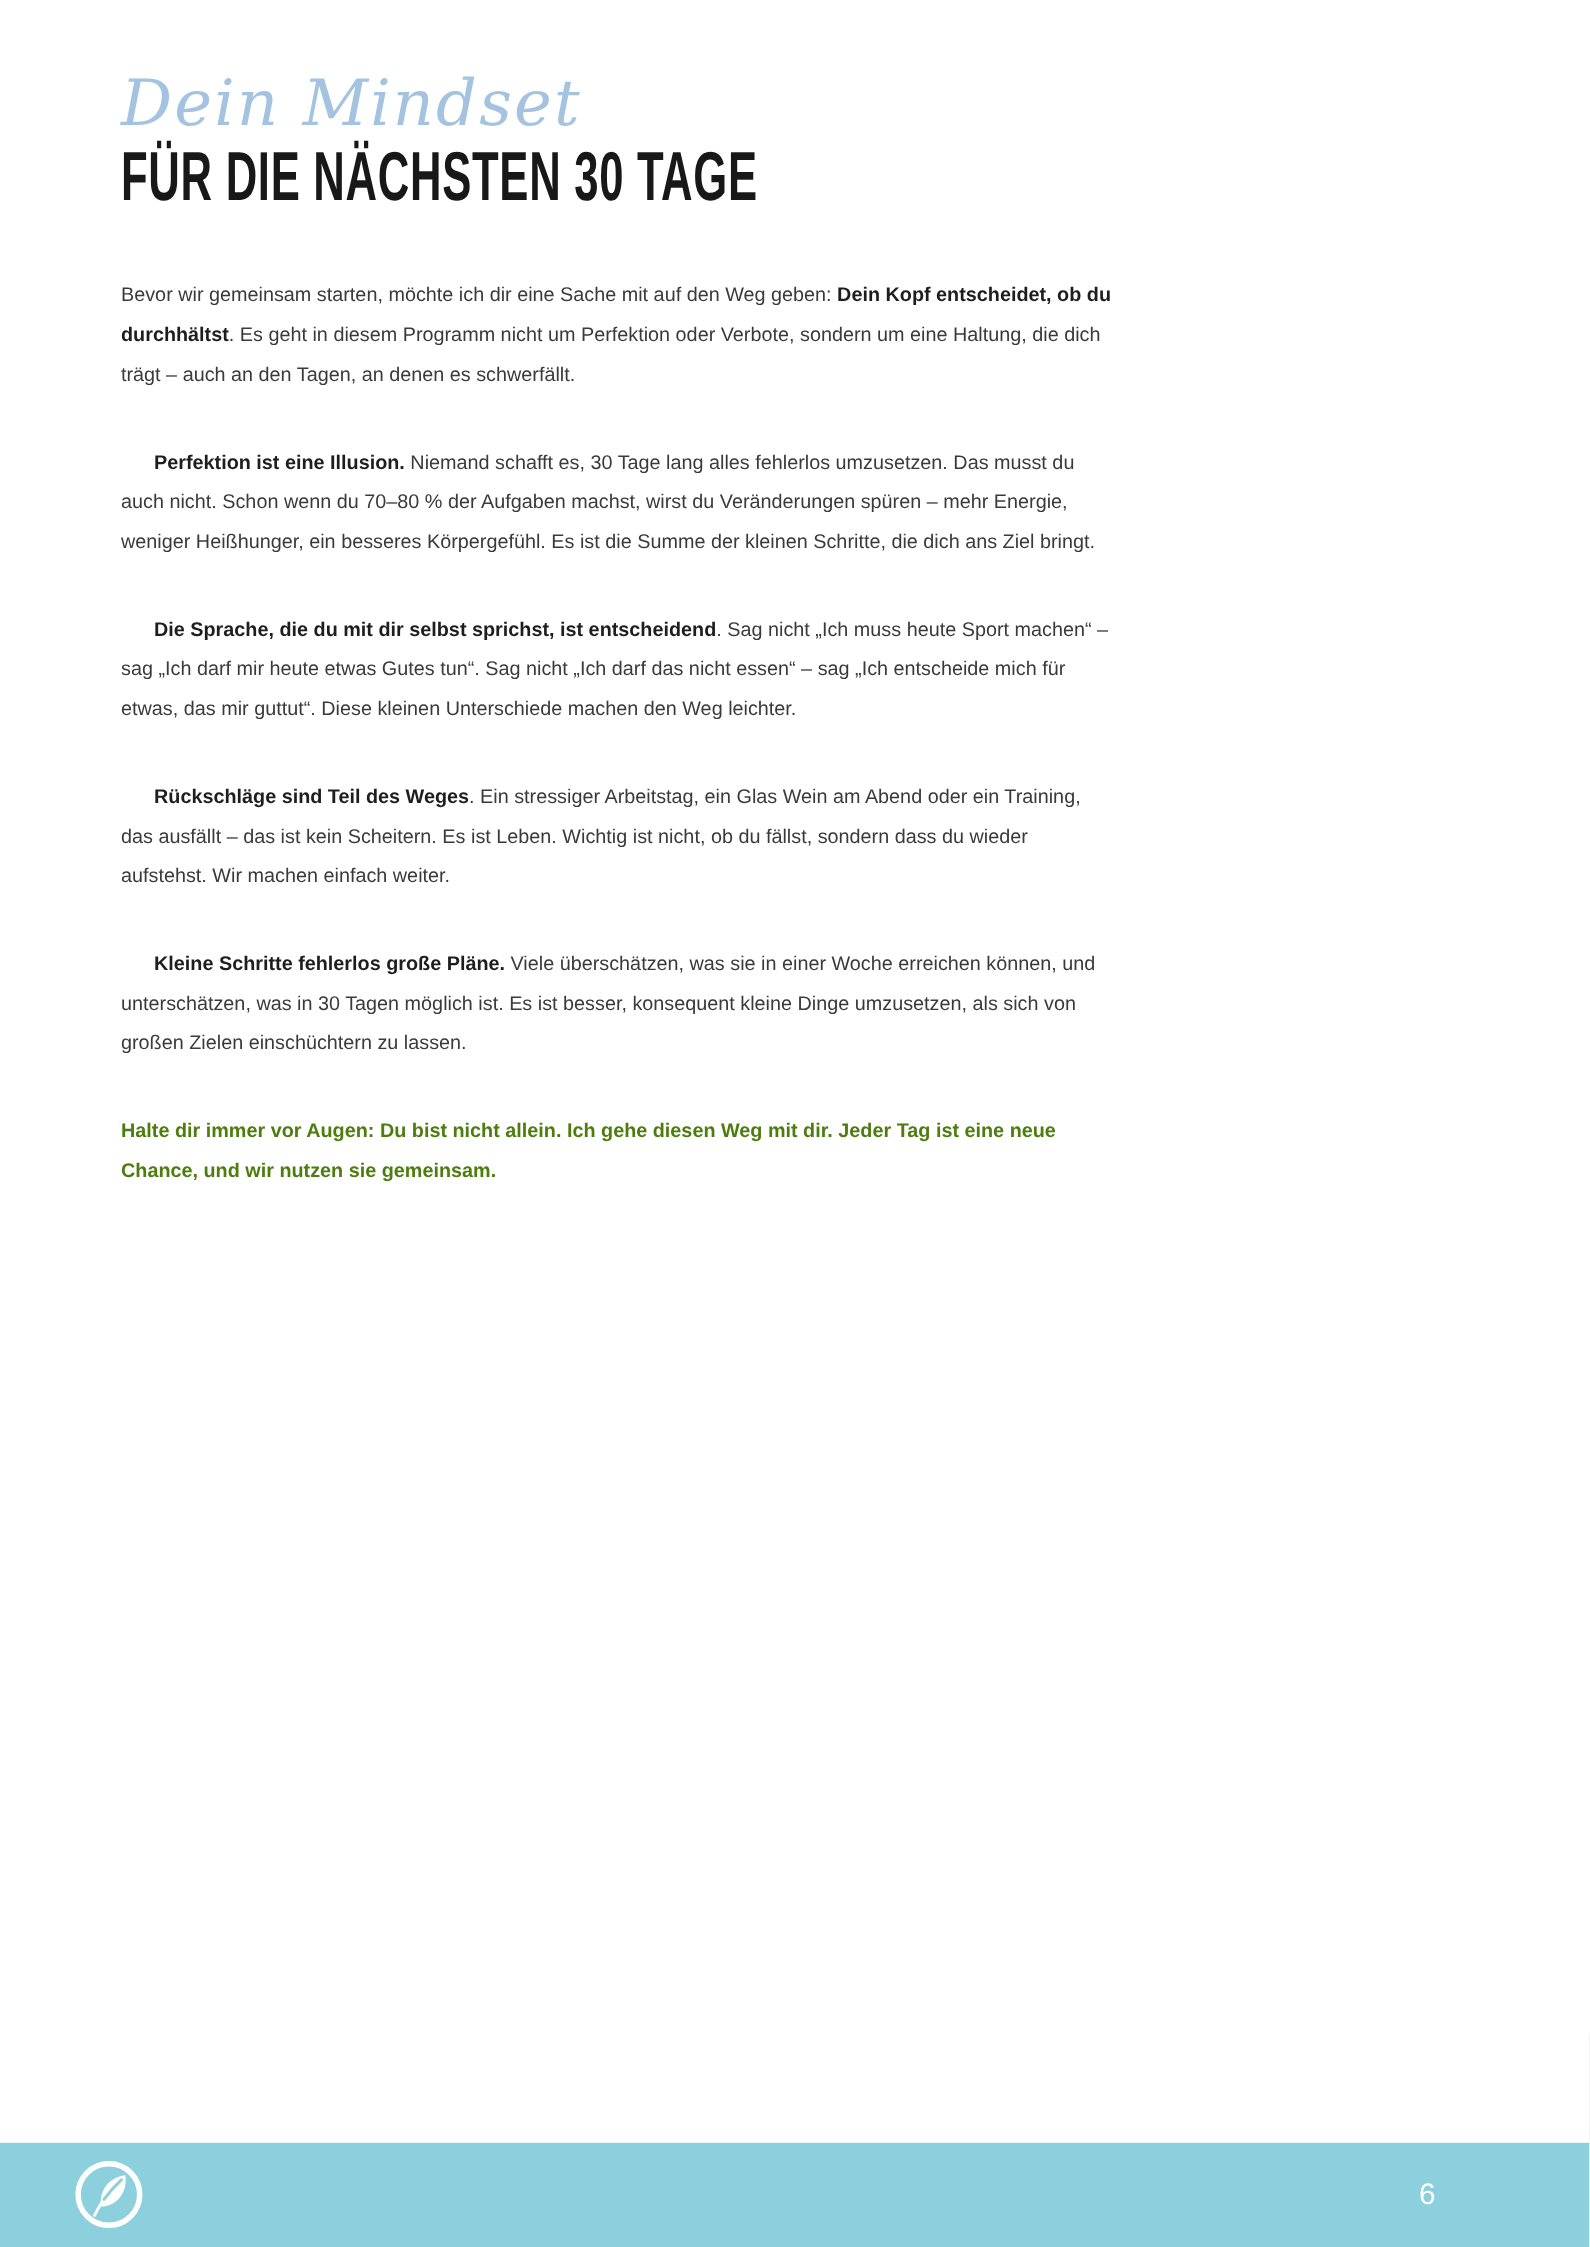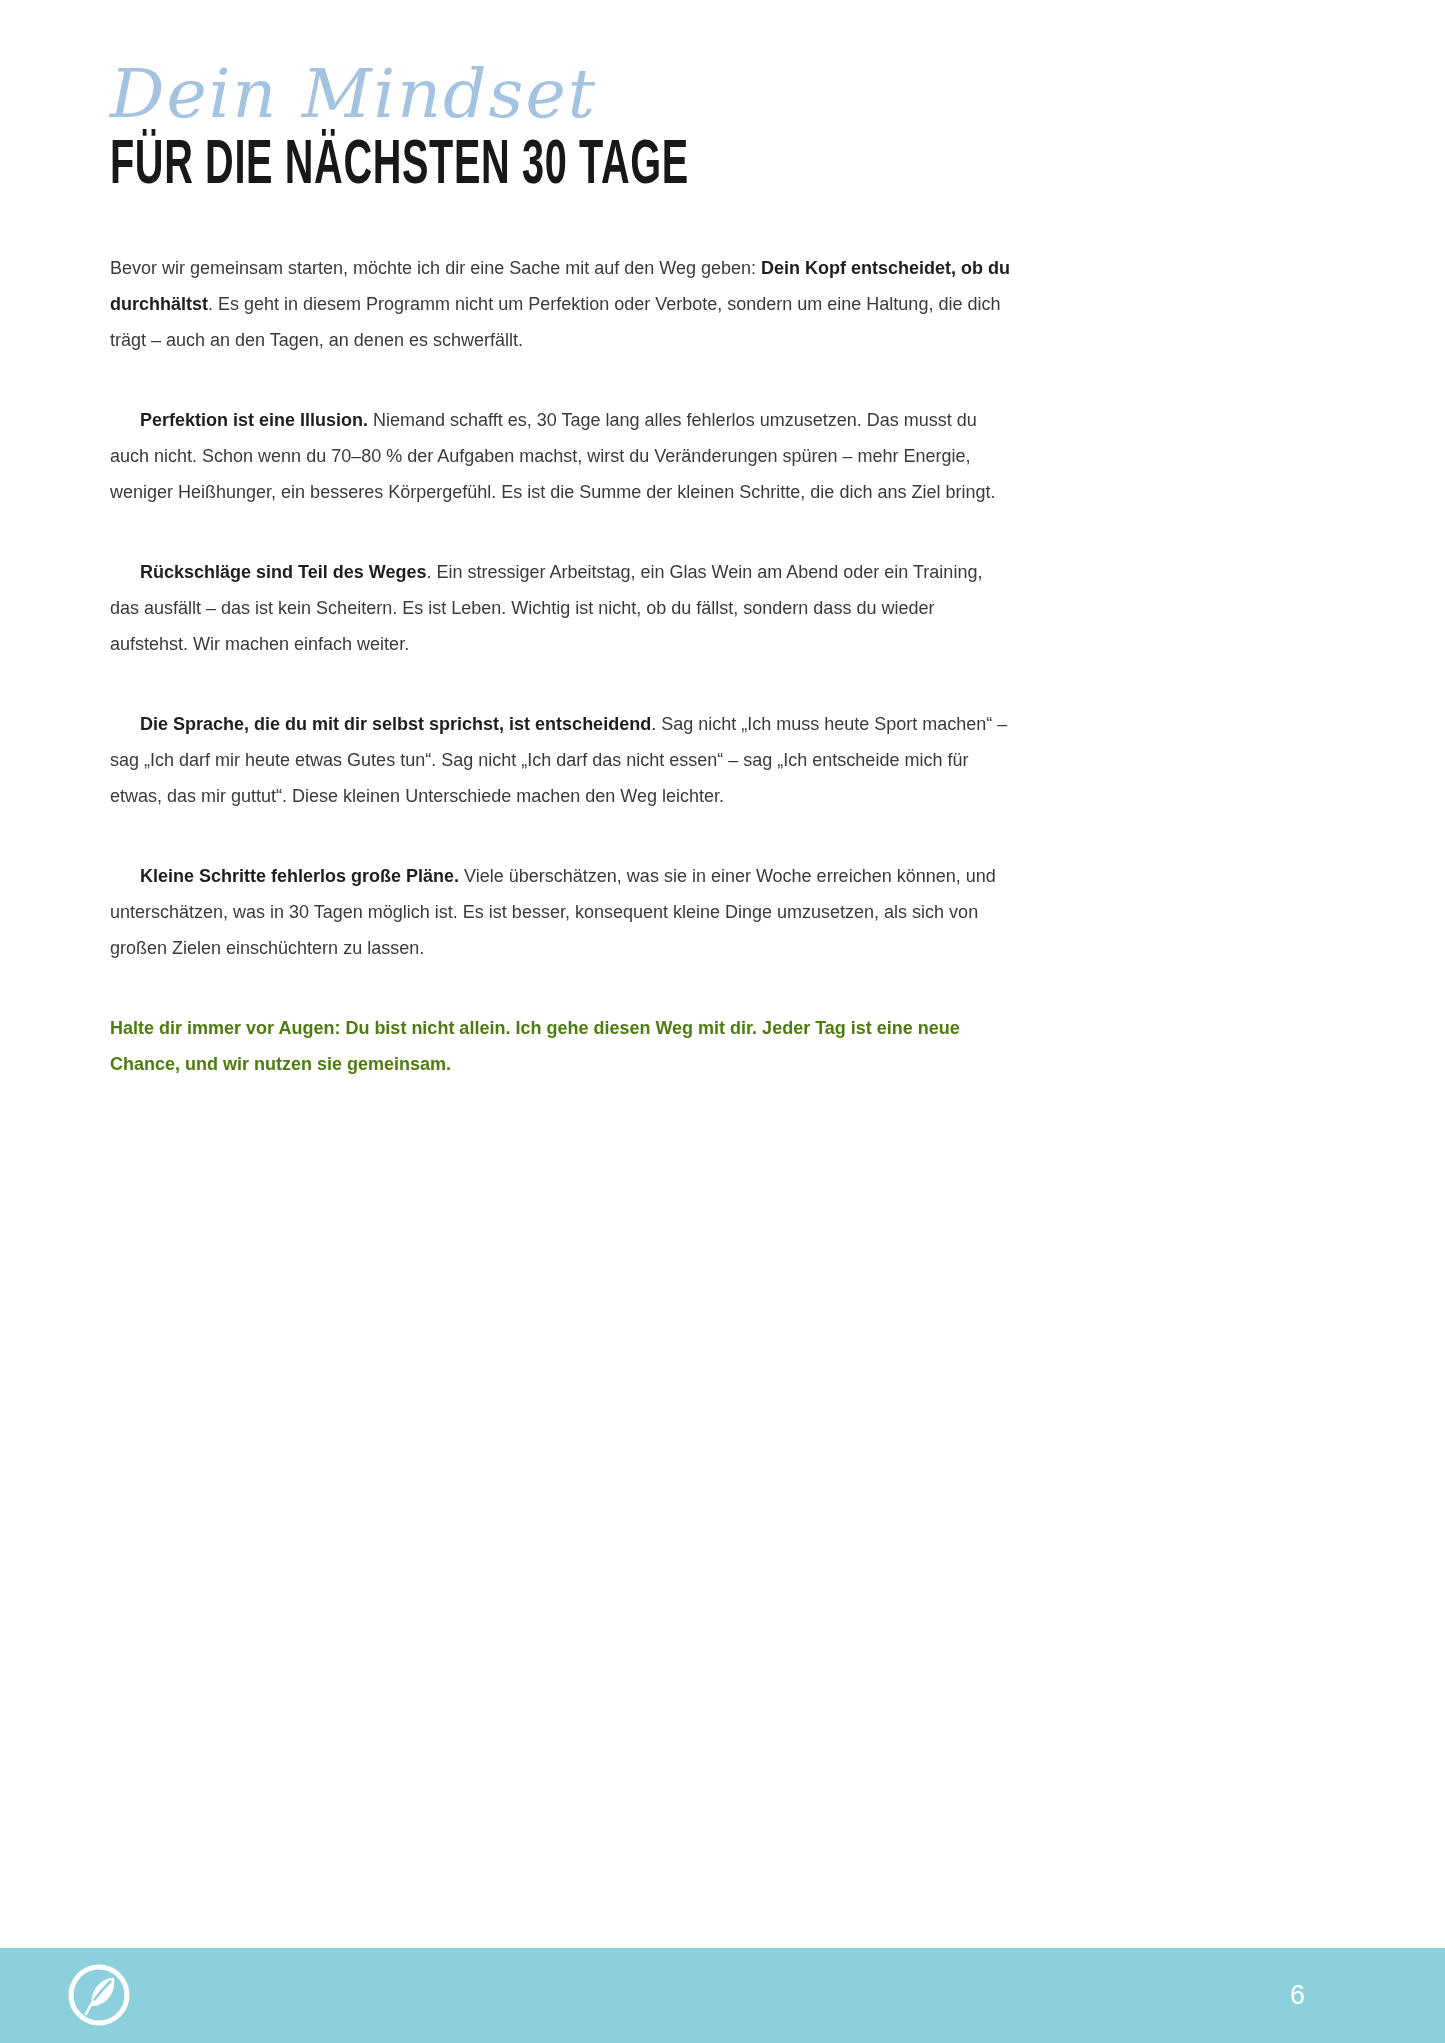--- a/index.html
+++ b/index.html
@@ -10,21 +10,21 @@
     background: #ffffff;
     overflow: hidden;
     font-family: "Liberation Sans", sans-serif;
   }
 
   
   .header { position: absolute; top: 62px; left: 110px; }
   .script-title {
     font-family: "DejaVu Serif", serif;
     font-style: italic;
-    font-size: 68px;
+    font-size: 58px;
     line-height: 64px;
     letter-spacing: 2px;
     color: #a3c3e0;
   }
   .main-title {
     display: inline-block;
     font-family: "Liberation Sans", sans-serif;
     font-weight: 700;
     font-size: 63px;
     line-height: 66px;
@@ -83,23 +83,23 @@
     <div class="script-title">Dein Mindset</div>
     <div class="main-title">FÜR DIE NÄCHSTEN 30 TAGE</div>
   </div>
 
   <div class="content">
 
     <p><span>Bevor wir gemeinsam starten, möchte ich dir eine Sache mit auf den Weg geben: </span><span class="bold">Dein Kopf entscheidet, ob du durchhältst</span><span>. Es geht in diesem Programm nicht um Perfektion oder Verbote, sondern um eine Haltung, die dich trägt – auch an den Tagen, an denen es schwerfällt.</span></p>
 
     <p class="indent"><span class="bold">Perfektion ist eine Illusion.</span><span> Niemand schafft es, 30 Tage lang alles fehlerlos umzusetzen. Das musst du auch nicht. Schon wenn du 70–80 % der Aufgaben machst, wirst du Veränderungen spüren – mehr Energie, weniger Heißhunger, ein besseres Körpergefühl. Es ist die Summe der kleinen Schritte, die dich ans Ziel bringt.</span></p>
 
+    <p class="indent"><span class="bold">Die Sprache, die du mit dir selbst sprichst, ist entscheidend</span><span>. Sag nicht „Ich muss heute Sport machen“ – sag „Ich darf mir heute etwas Gutes tun“. Sag nicht „Ich darf das nicht essen“ – sag „Ich entscheide mich für etwas, das mir guttut“. Diese kleinen Unterschiede machen den Weg leichter.</span></p>
+
     <p class="indent"><span class="bold">Rückschläge sind Teil des Weges</span><span>. Ein stressiger Arbeitstag, ein Glas Wein am Abend oder ein Training, das ausfällt – das ist kein Scheitern. Es ist Leben. Wichtig ist nicht, ob du fällst, sondern dass du wieder aufstehst. Wir machen einfach weiter.</span></p>
-
-    <p class="indent"><span class="bold">Die Sprache, die du mit dir selbst sprichst, ist entscheidend</span><span>. Sag nicht „Ich muss heute Sport machen“ – sag „Ich darf mir heute etwas Gutes tun“. Sag nicht „Ich darf das nicht essen“ – sag „Ich entscheide mich für etwas, das mir guttut“. Diese kleinen Unterschiede machen den Weg leichter.</span></p>
 
     <p class="indent"><span class="bold">Kleine Schritte fehlerlos große Pläne.</span><span> Viele überschätzen, was sie in einer Woche erreichen können, und unterschätzen, was in 30 Tagen möglich ist. Es ist besser, konsequent kleine Dinge umzusetzen, als sich von großen Zielen einschüchtern zu lassen.</span></p>
 
     <p class="closing">Halte dir immer vor Augen: Du bist nicht allein. Ich gehe diesen Weg mit dir. Jeder Tag ist eine neue Chance, und wir nutzen sie gemeinsam.</p>
 
   </div>
 
   <div class="footer">
     <span class="footer-logo">
       <svg width="66" height="66" viewBox="0 0 66 66" aria-hidden="true">

